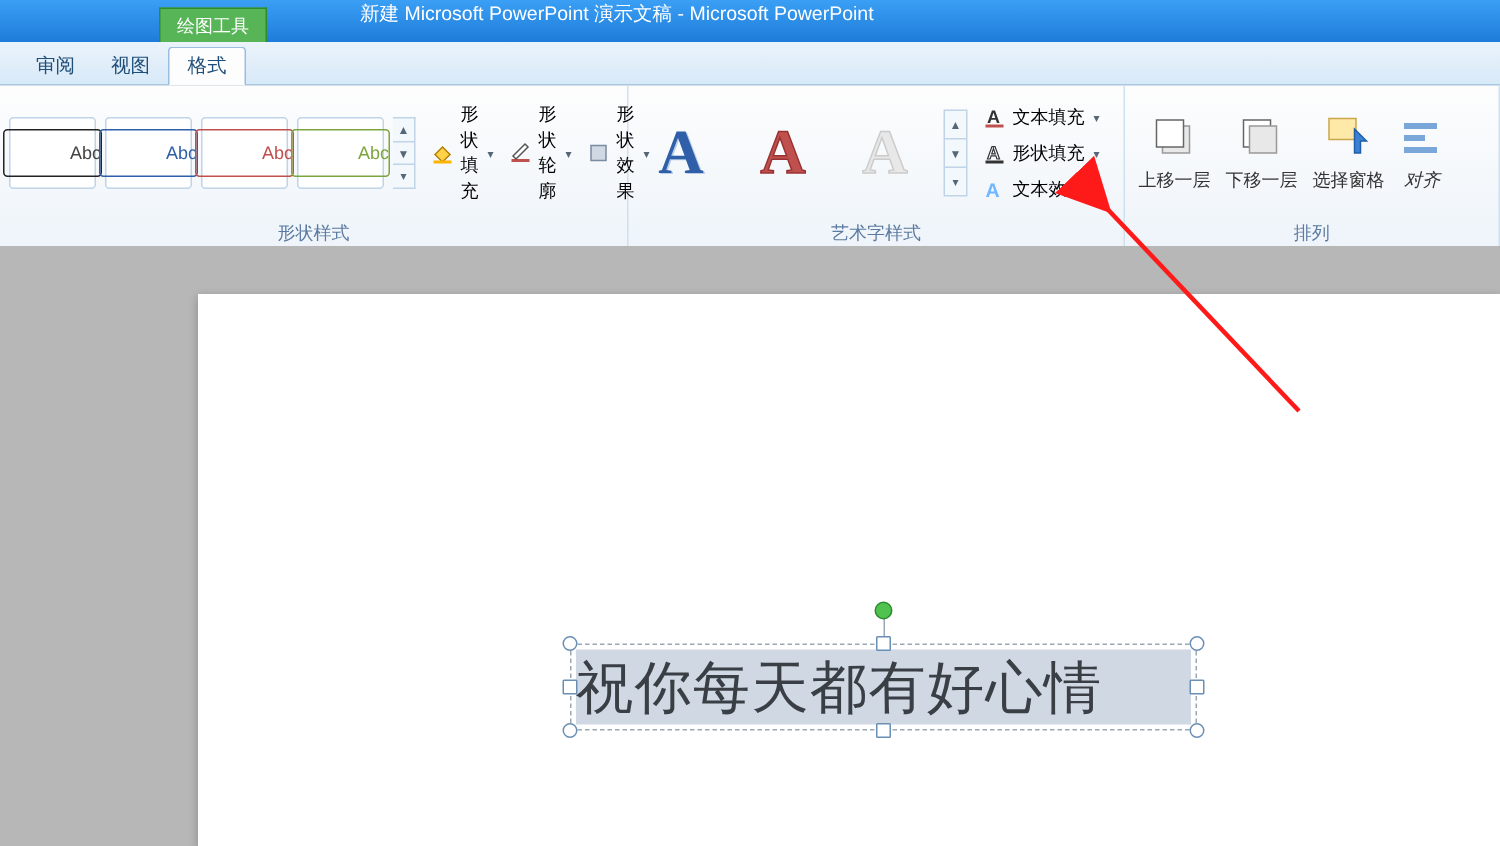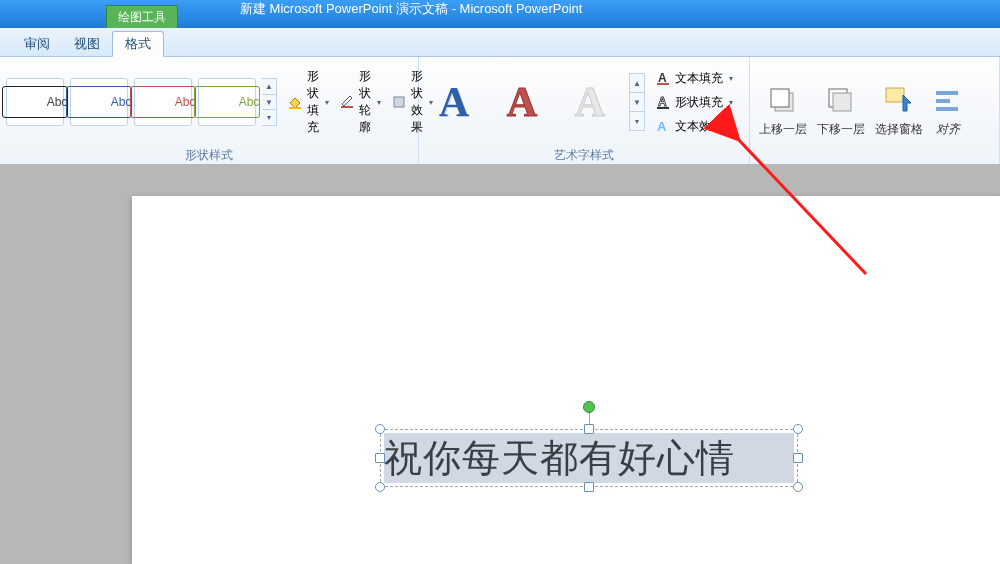--- a/index.html
+++ b/index.html
@@ -213,20 +213,21 @@
         </div>
         <div class="big-btn" style="width:40px;font-style:italic;">
           <svg class="big-icon">
               <rect x="4" y="6" width="22" height="4" fill="#7aa7d9"></rect>
               <rect x="4" y="14" width="14" height="4" fill="#7aa7d9"></rect>
               <rect x="4" y="22" width="22" height="4" fill="#7aa7d9"></rect>
             </svg>
           <span>对齐</span>
         </div>
       </div>
+      <div class="group-label">排列</div>
     </div>
 
   </div>
 
   <div class="workspace">
     <div class="slide">
       <div class="sel-box">
         <div class="rot-line"></div>
         <div class="rot"></div>
         <div class="sel-border"></div>

